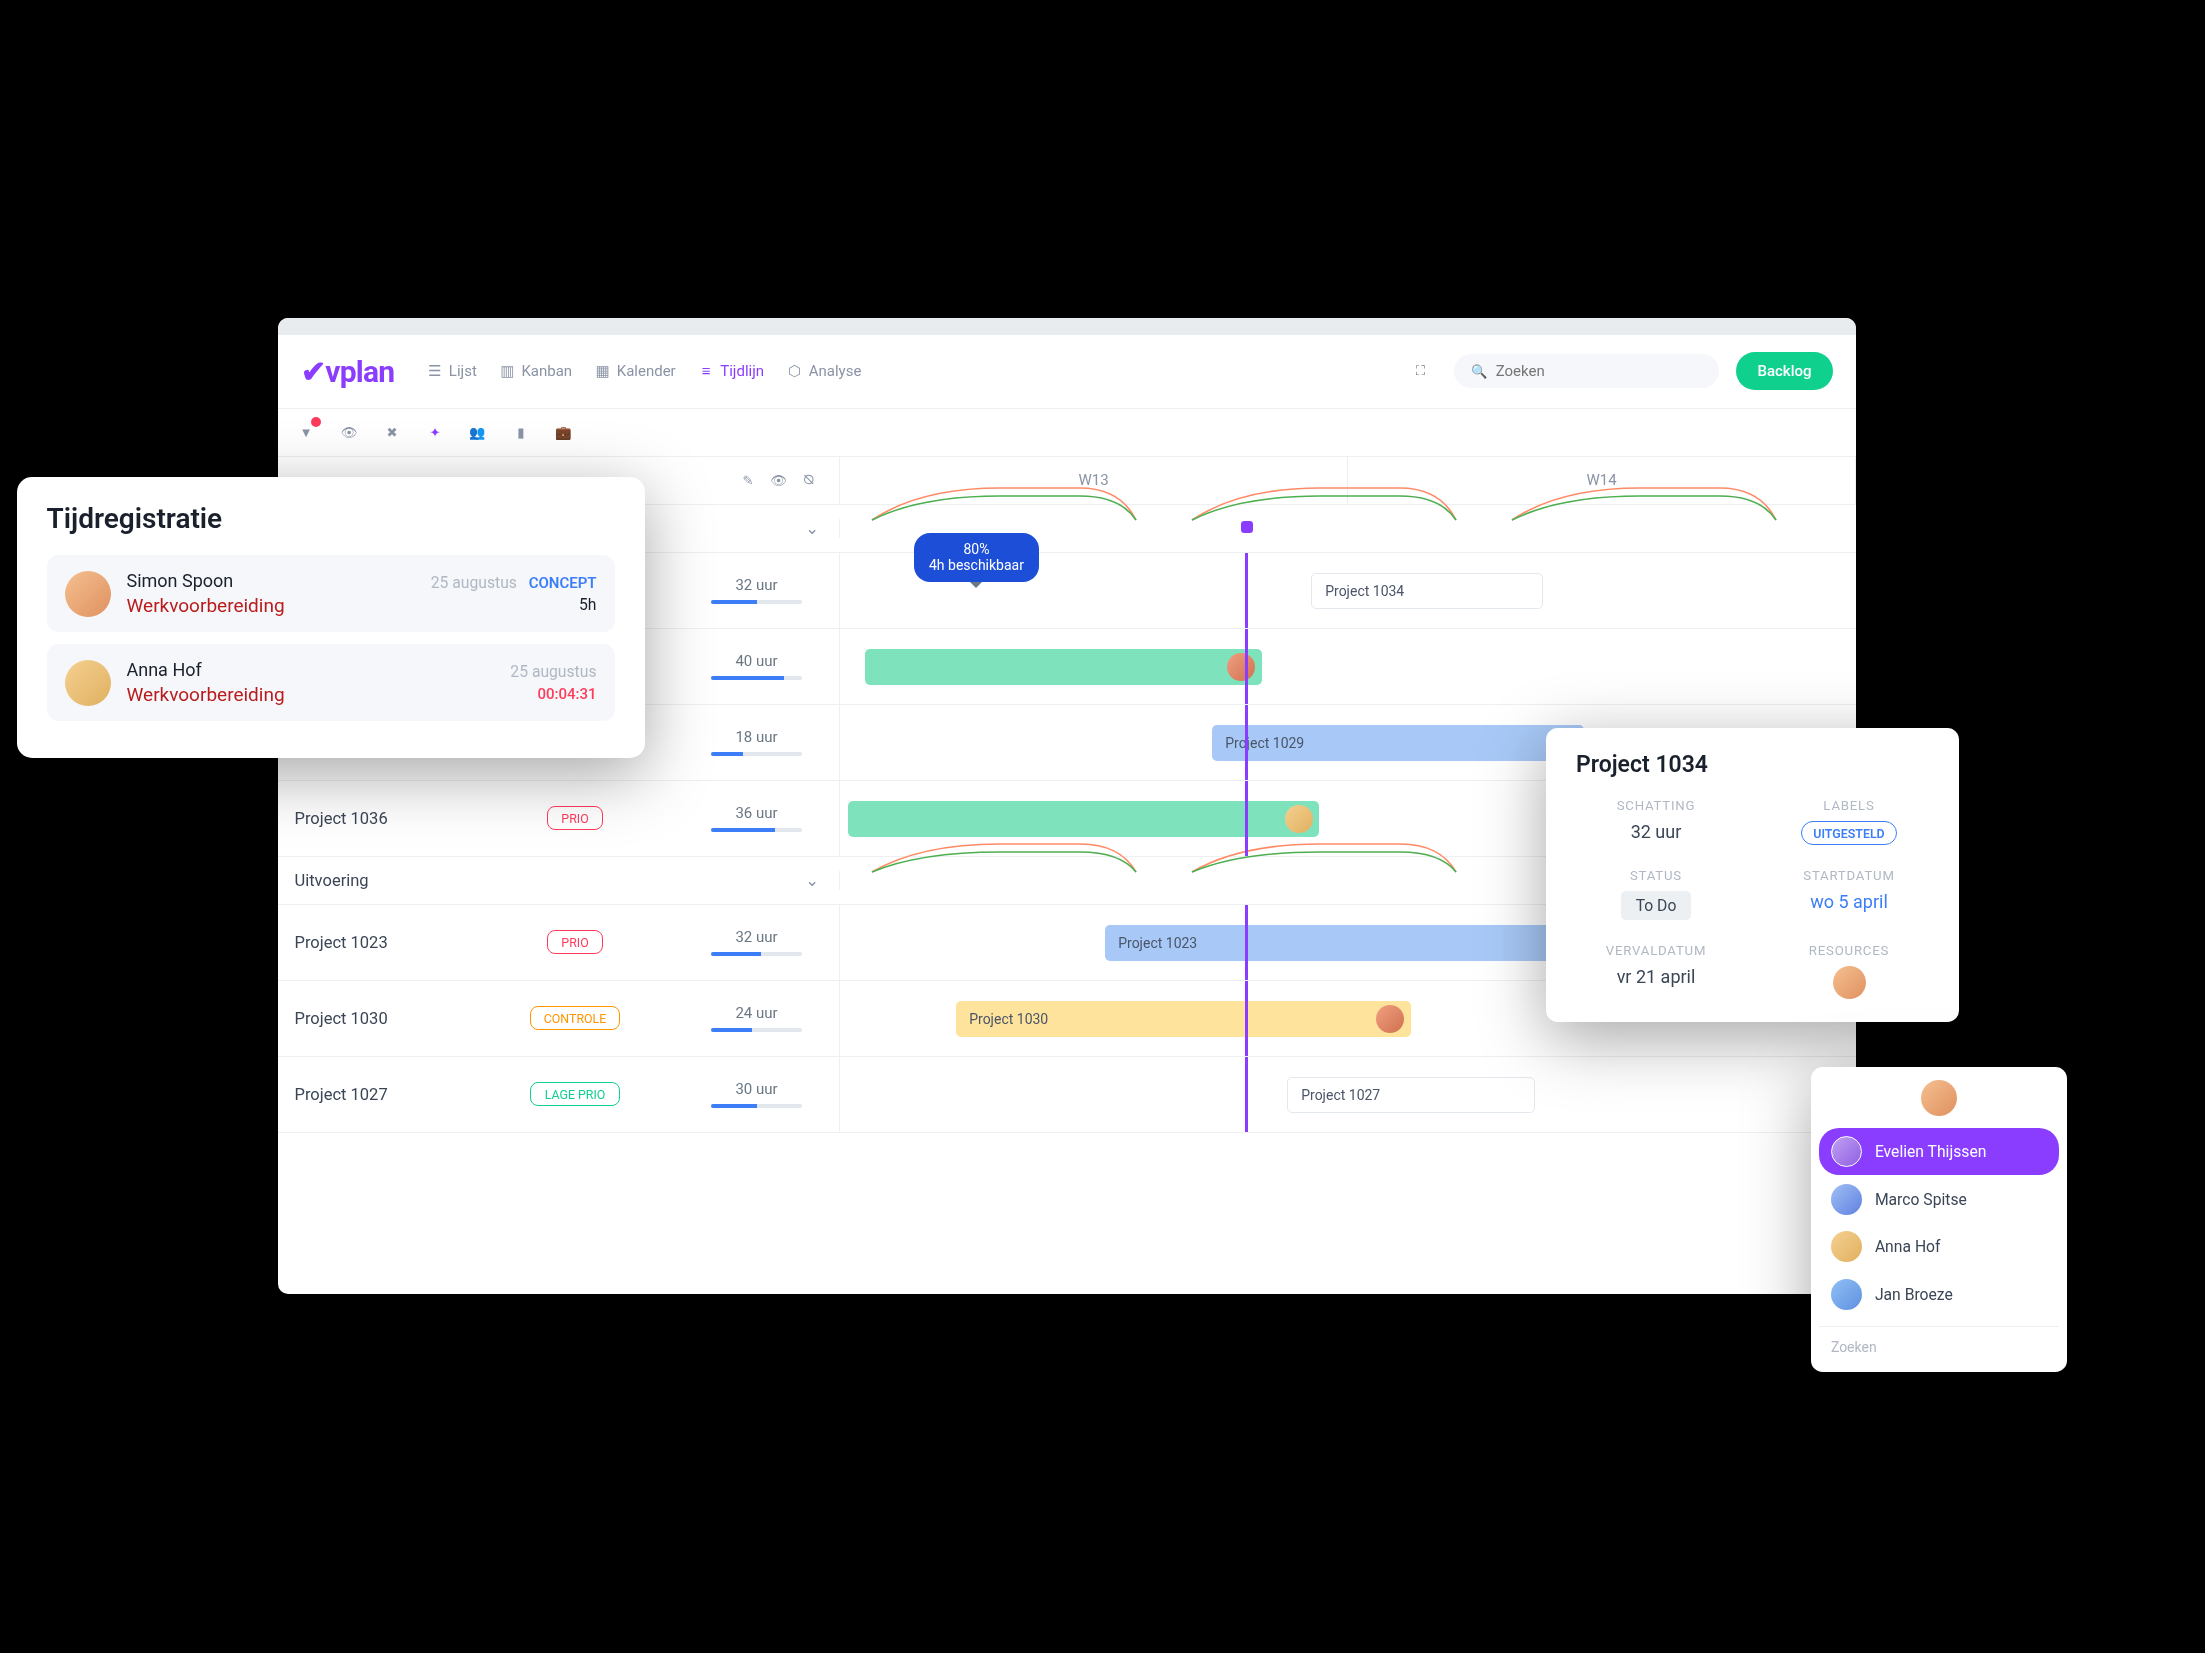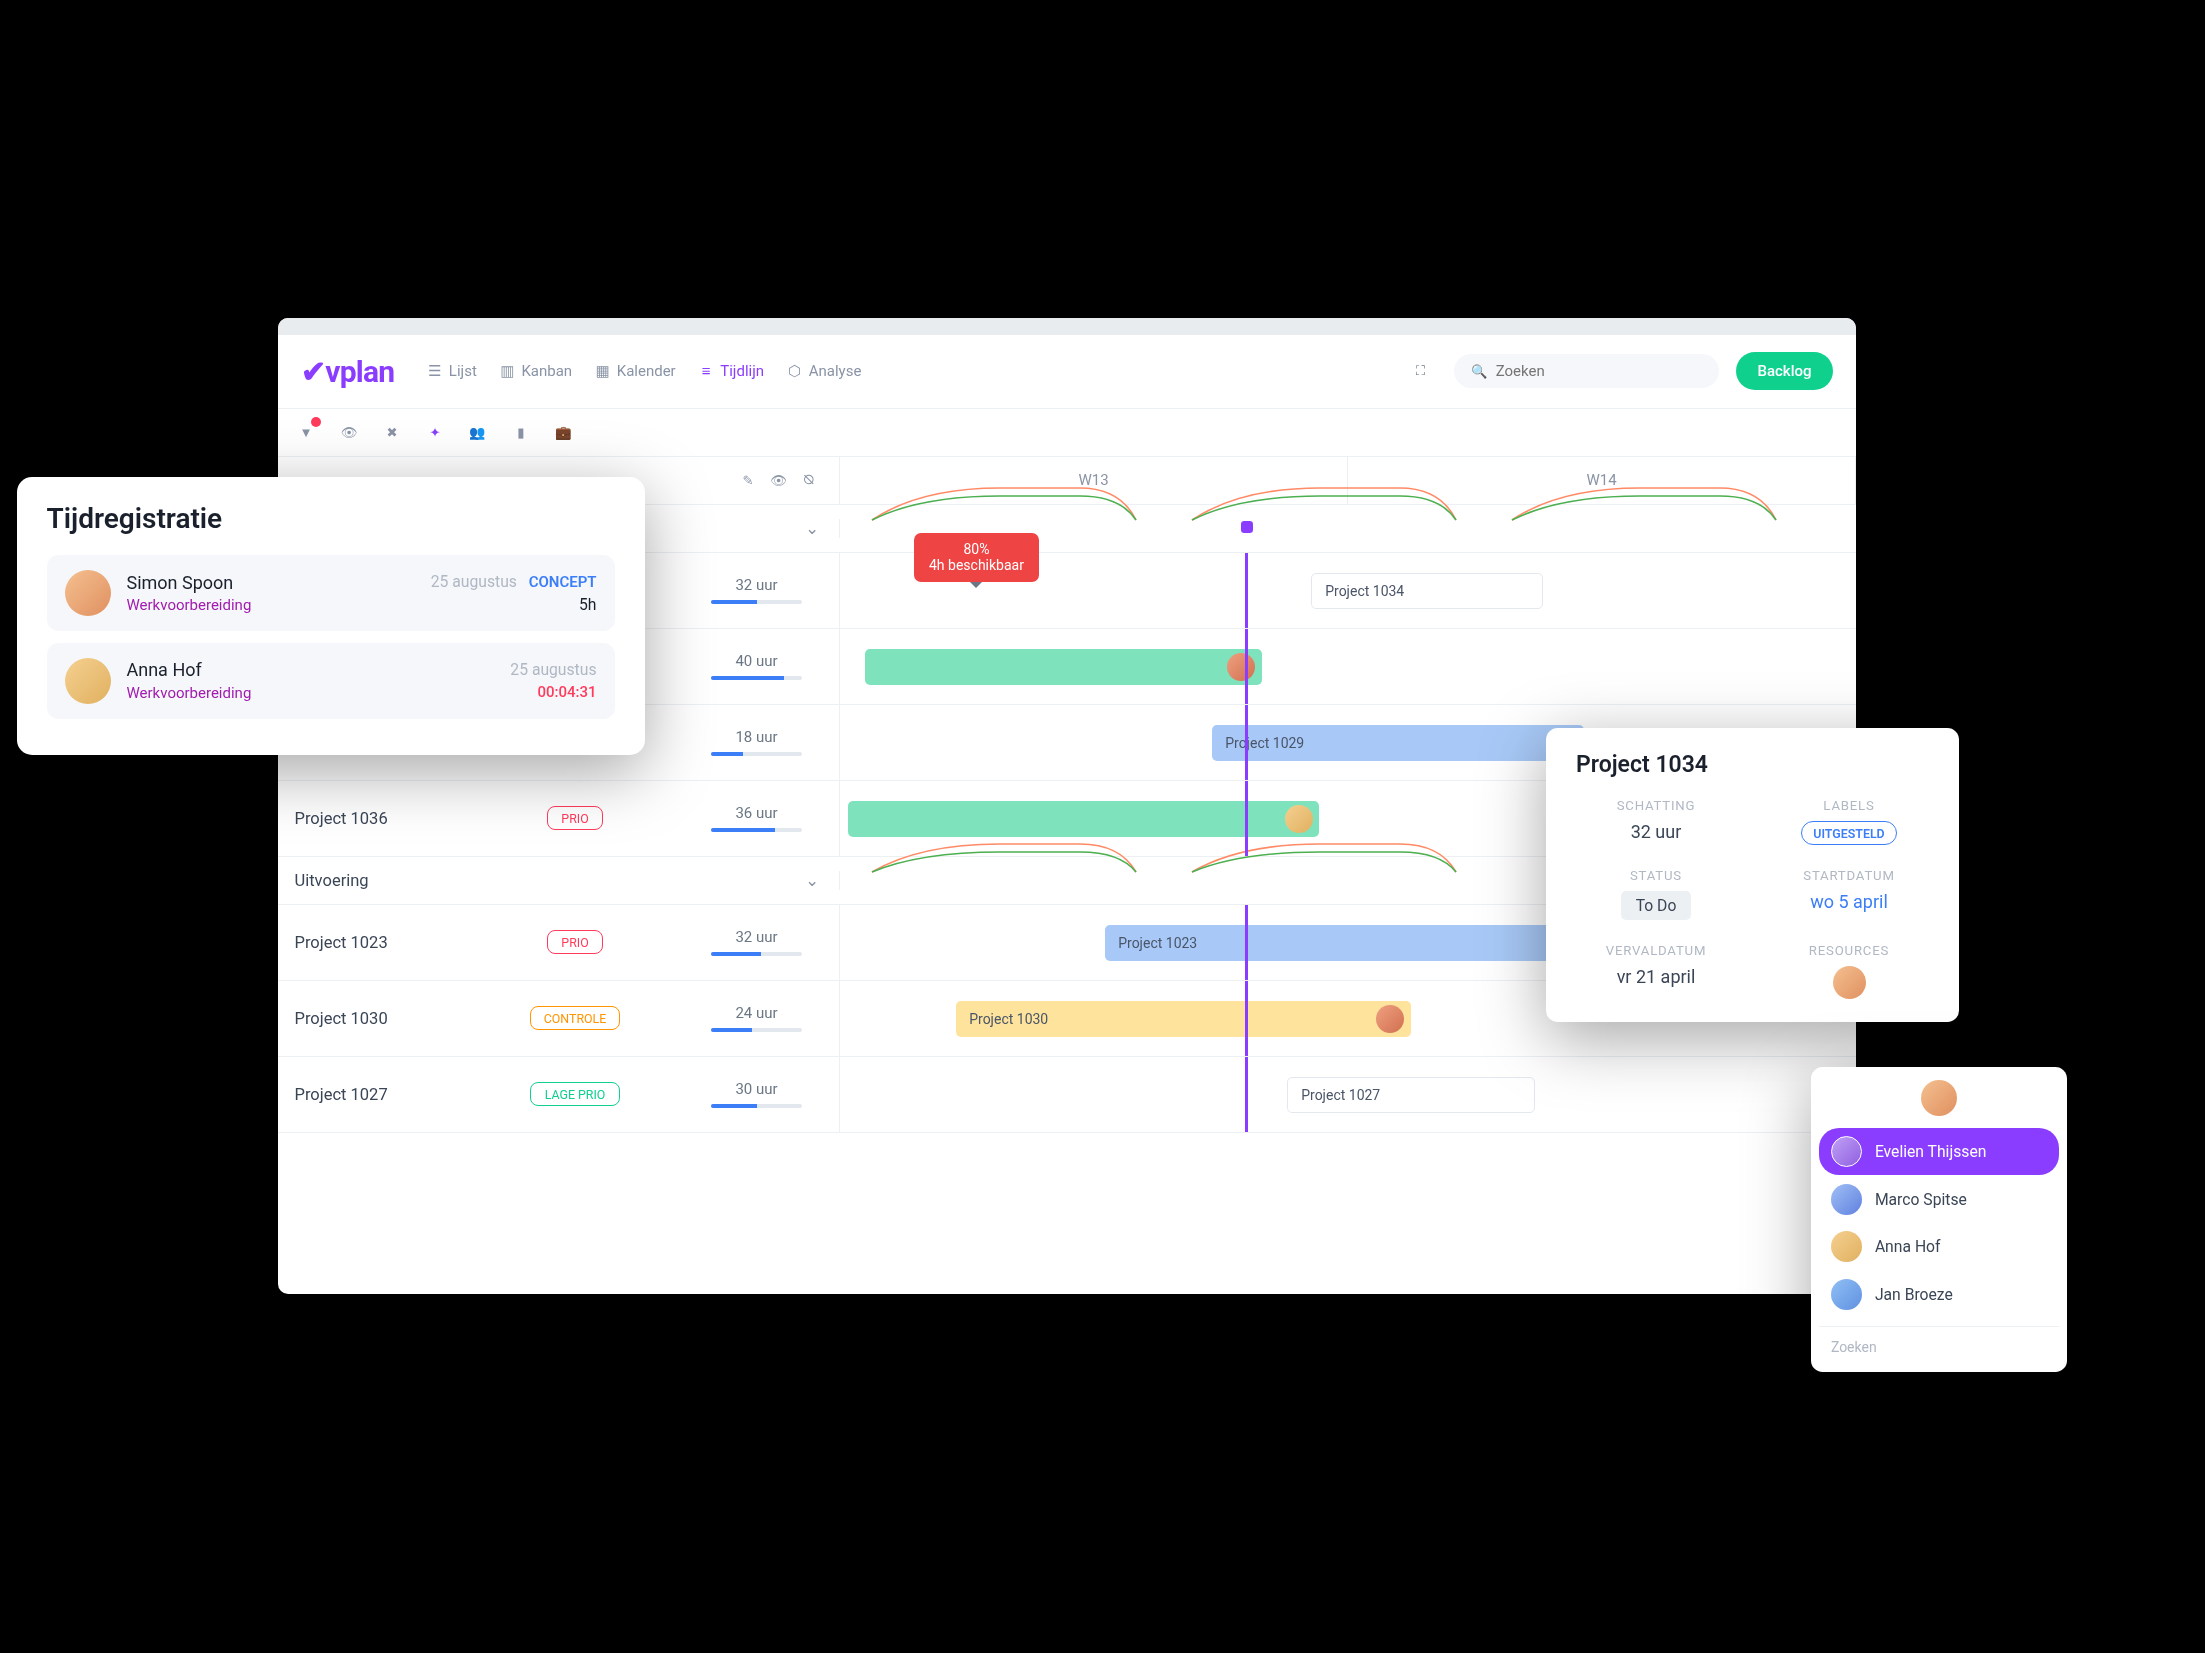--- a/index.html
+++ b/index.html
@@ -92,42 +92,42 @@
 .gantt-bar { position: absolute; height: 36px; border-radius: 5px; display: flex; align-items: center; padding: 0 13.2px; font-size: 14px; color: #4a5568; top: 20px; }
 .gantt-bar.green { background: #7ee3bd; }
 .gantt-bar.blue { background: #a8c9f7; }
 .gantt-bar.yellow { background: #fde39b; }
 .gantt-bar.white { background: #fff; border: 0.8px solid #e3e8ef; }
 .gantt-bar .avatar { position: absolute; right: 6.6px; width: 28px; height: 28px; border-radius: 50%; background: linear-gradient(135deg, #f0a080, #d07050); top: 4.1px; }
 
 .today-line { position: absolute; width: 3.3px; background: #8b3dff; top: 0; bottom: 0; z-index: 5; }
 .today-dot { position: absolute; width: 11.6px; height: 11.6px; background: #8b3dff; border-radius: 3.3px; top: -6.6px; left: -4.1px; }
 
-.tooltip-dark { position: absolute; background: #ef4444; color: #fff; padding: 8.3px 15px; border-radius: 7px; font-size: 14px; text-align: center; z-index: 6; }
+.tooltip-dark { position: absolute; background: #1d4ed8; color: #fff; padding: 8.3px 15px; border-radius: 16px; font-size: 14px; text-align: center; z-index: 6; }
 .tooltip-dark .arrow { position: absolute; bottom: -6.6px; left: 50%; transform: translateX(-50%); width: 0; height: 0; border-left: 6.6px solid transparent; border-right: 6.6px solid transparent; border-top: 6.6px solid #6b7785; }
 
 .mini-chart { position: absolute; bottom: 0; left: 0; right: 0; height: 48px; }
 
 
 .tijd-panel {
   position: absolute;
   left: 16.5px; top: 477px;
   width: 628px;
   background: #fff;
   border-radius: 15px;
   box-shadow: 0 16.5px 66px rgba(0,0,0,0.35);
   padding: 25px 30px;
   z-index: 20;
 }
 .tijd-panel h2 { font-size: 28px; font-weight: 600; color: #1a202c; margin-bottom: 20px; }
 .tijd-entry { background: #f5f7fa; border-radius: 11.6px; padding: 15px 18px; display: flex; align-items: center; gap: 16px; margin-bottom: 11.6px; }
 .tijd-entry .av { width: 46px; height: 46px; border-radius: 50%; background: linear-gradient(135deg, #f5c090, #e09060); }
 .tijd-entry .info { flex: 1; }
 .tijd-entry .name { font-size: 18px; color: #1a202c; margin-bottom: 3.3px; }
-.tijd-entry .sub { font-size: 15px; color: #a21caf; }
+.tijd-entry .sub { font-size: 19px; color: #b91c1c; }
 .tijd-entry .right { text-align: right; }
 .tijd-entry .date { font-size: 15.7px; color: #b0b8c4; margin-bottom: 3.3px; }
 .tijd-entry .status { font-size: 15px; }
 .status.concept { color: #3b7ef8; font-weight: 600; }
 .status.timer { color: #ff3b5c; font-weight: 500; }
 .tijd-entry .hours { font-size: 15.7px; color: #1a202c; }
 .tijd-footer { display: flex; font-size: 15px; color: #8a94a6; padding-top: 8.3px; }
 .tijd-footer .l { flex: 1; }
 .tijd-footer .v { color: #1a202c; margin-left: 16.5px; }
 

